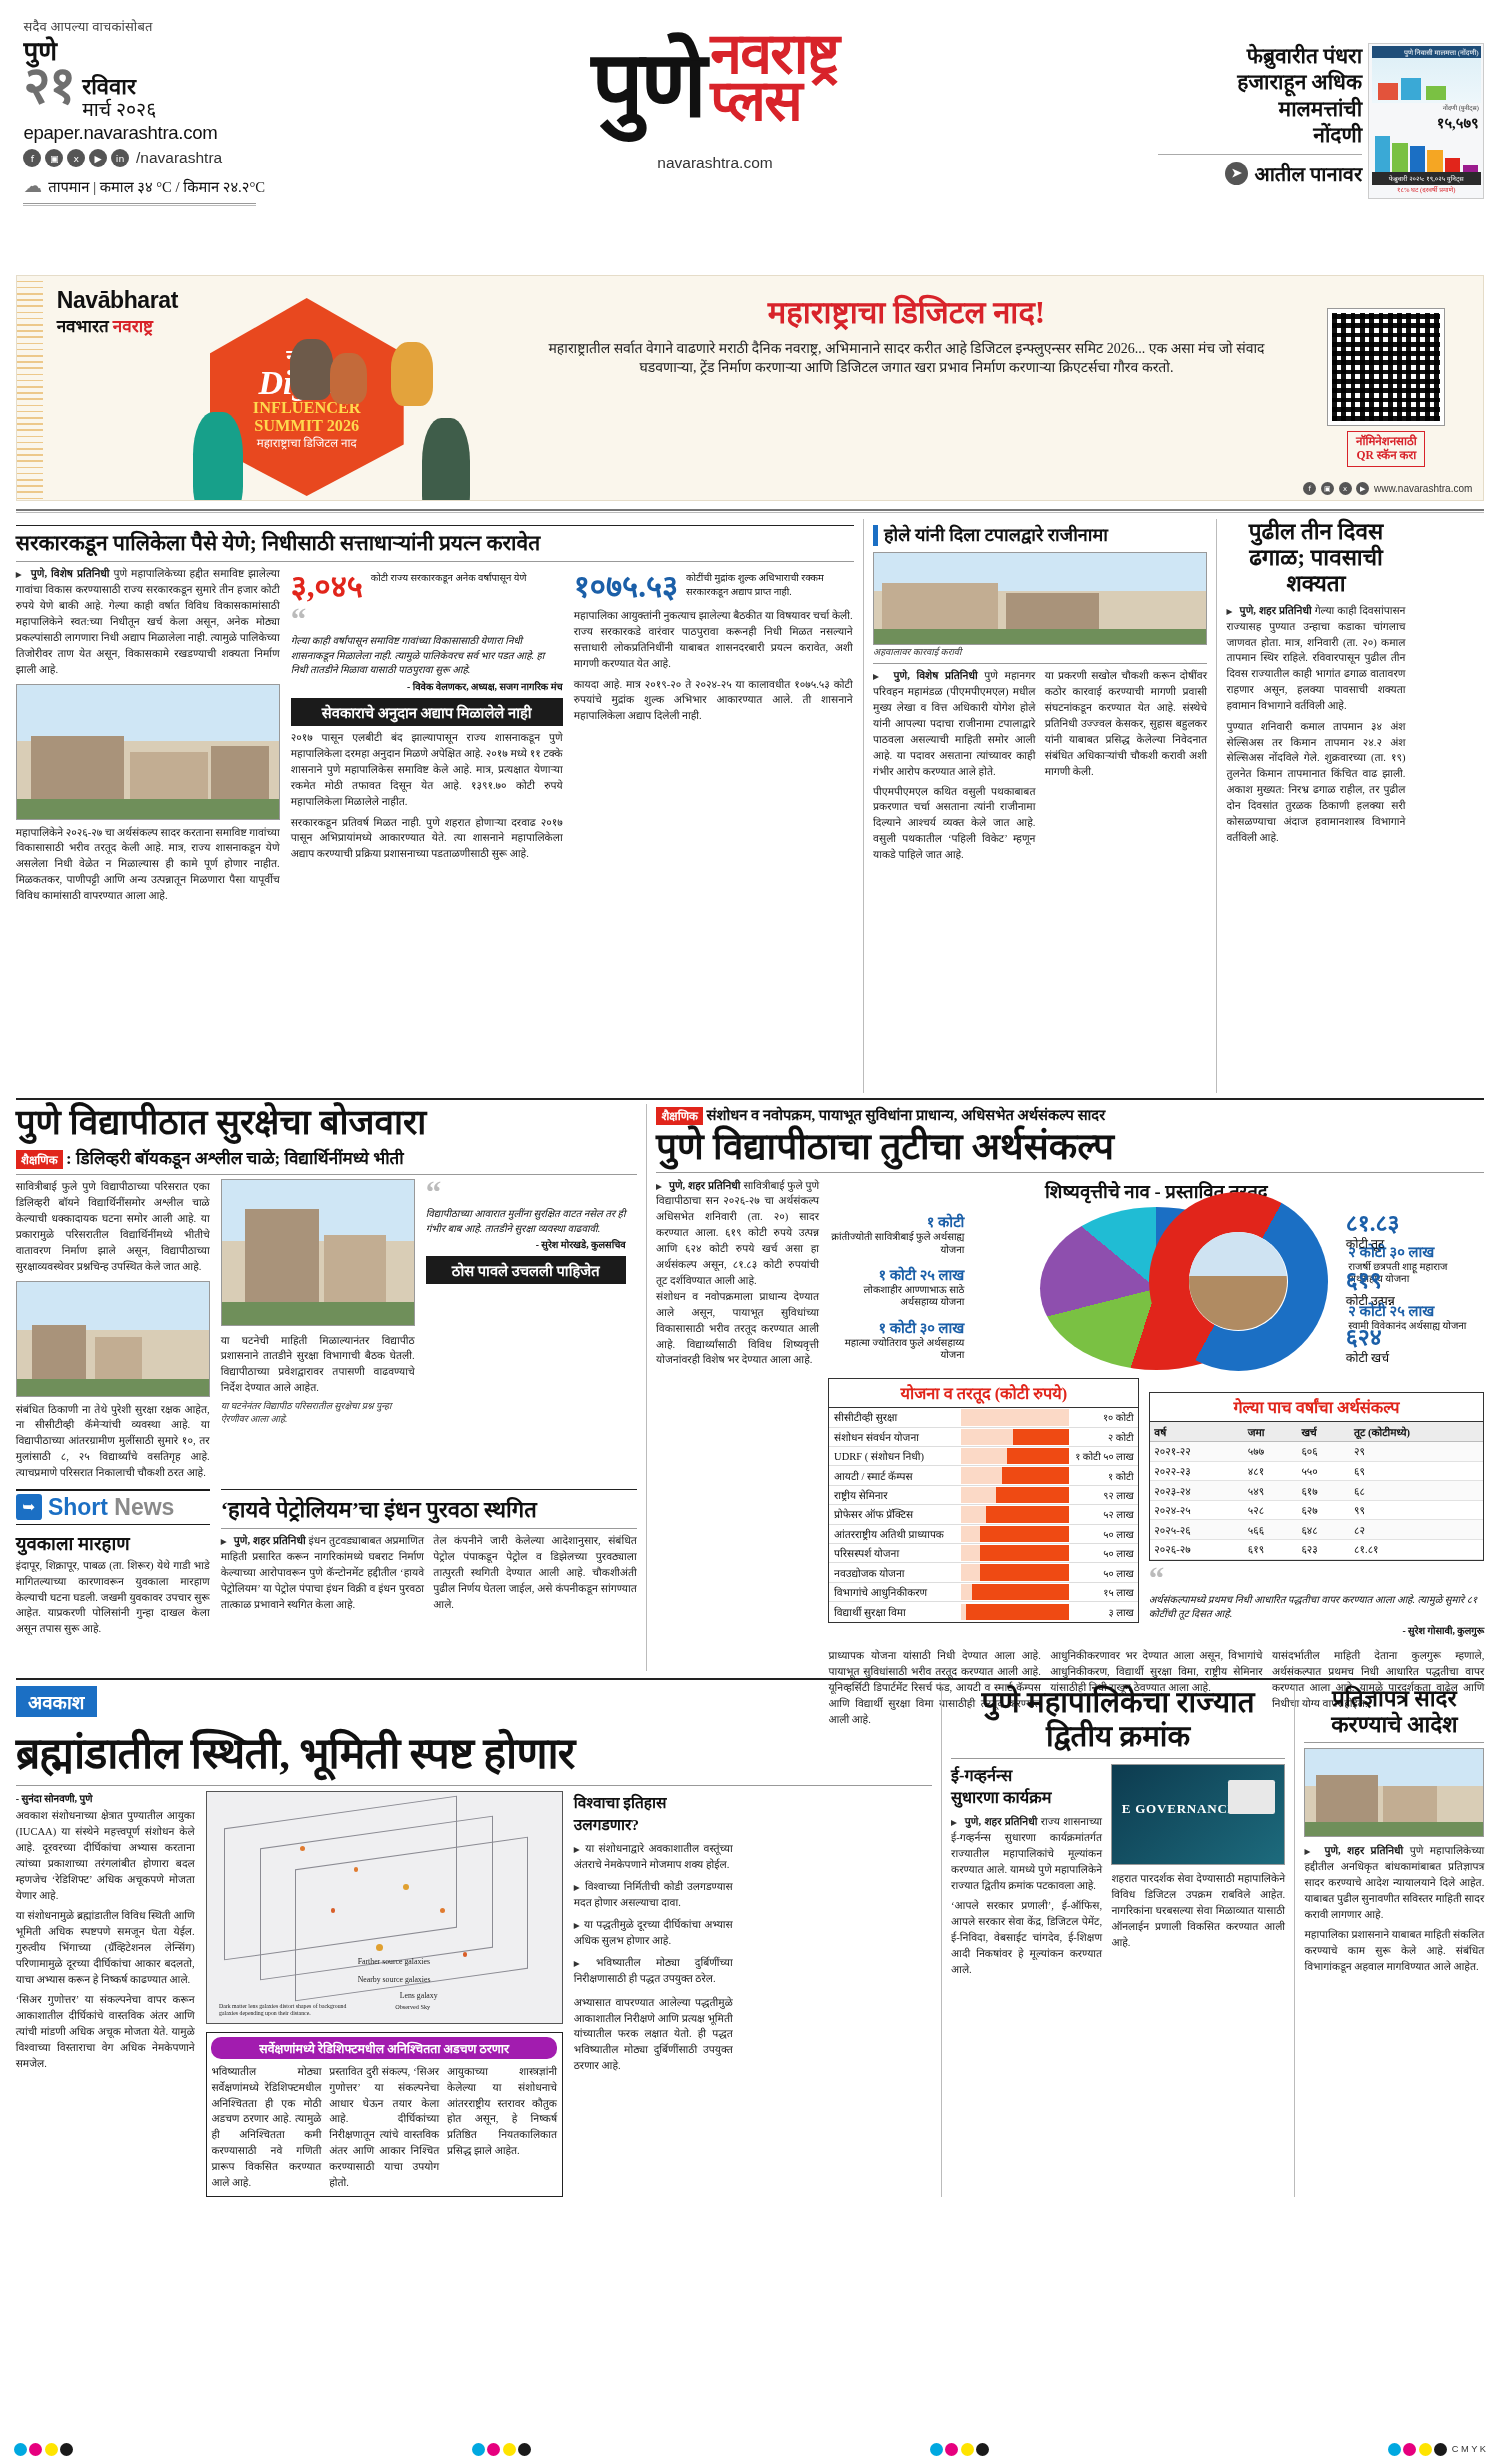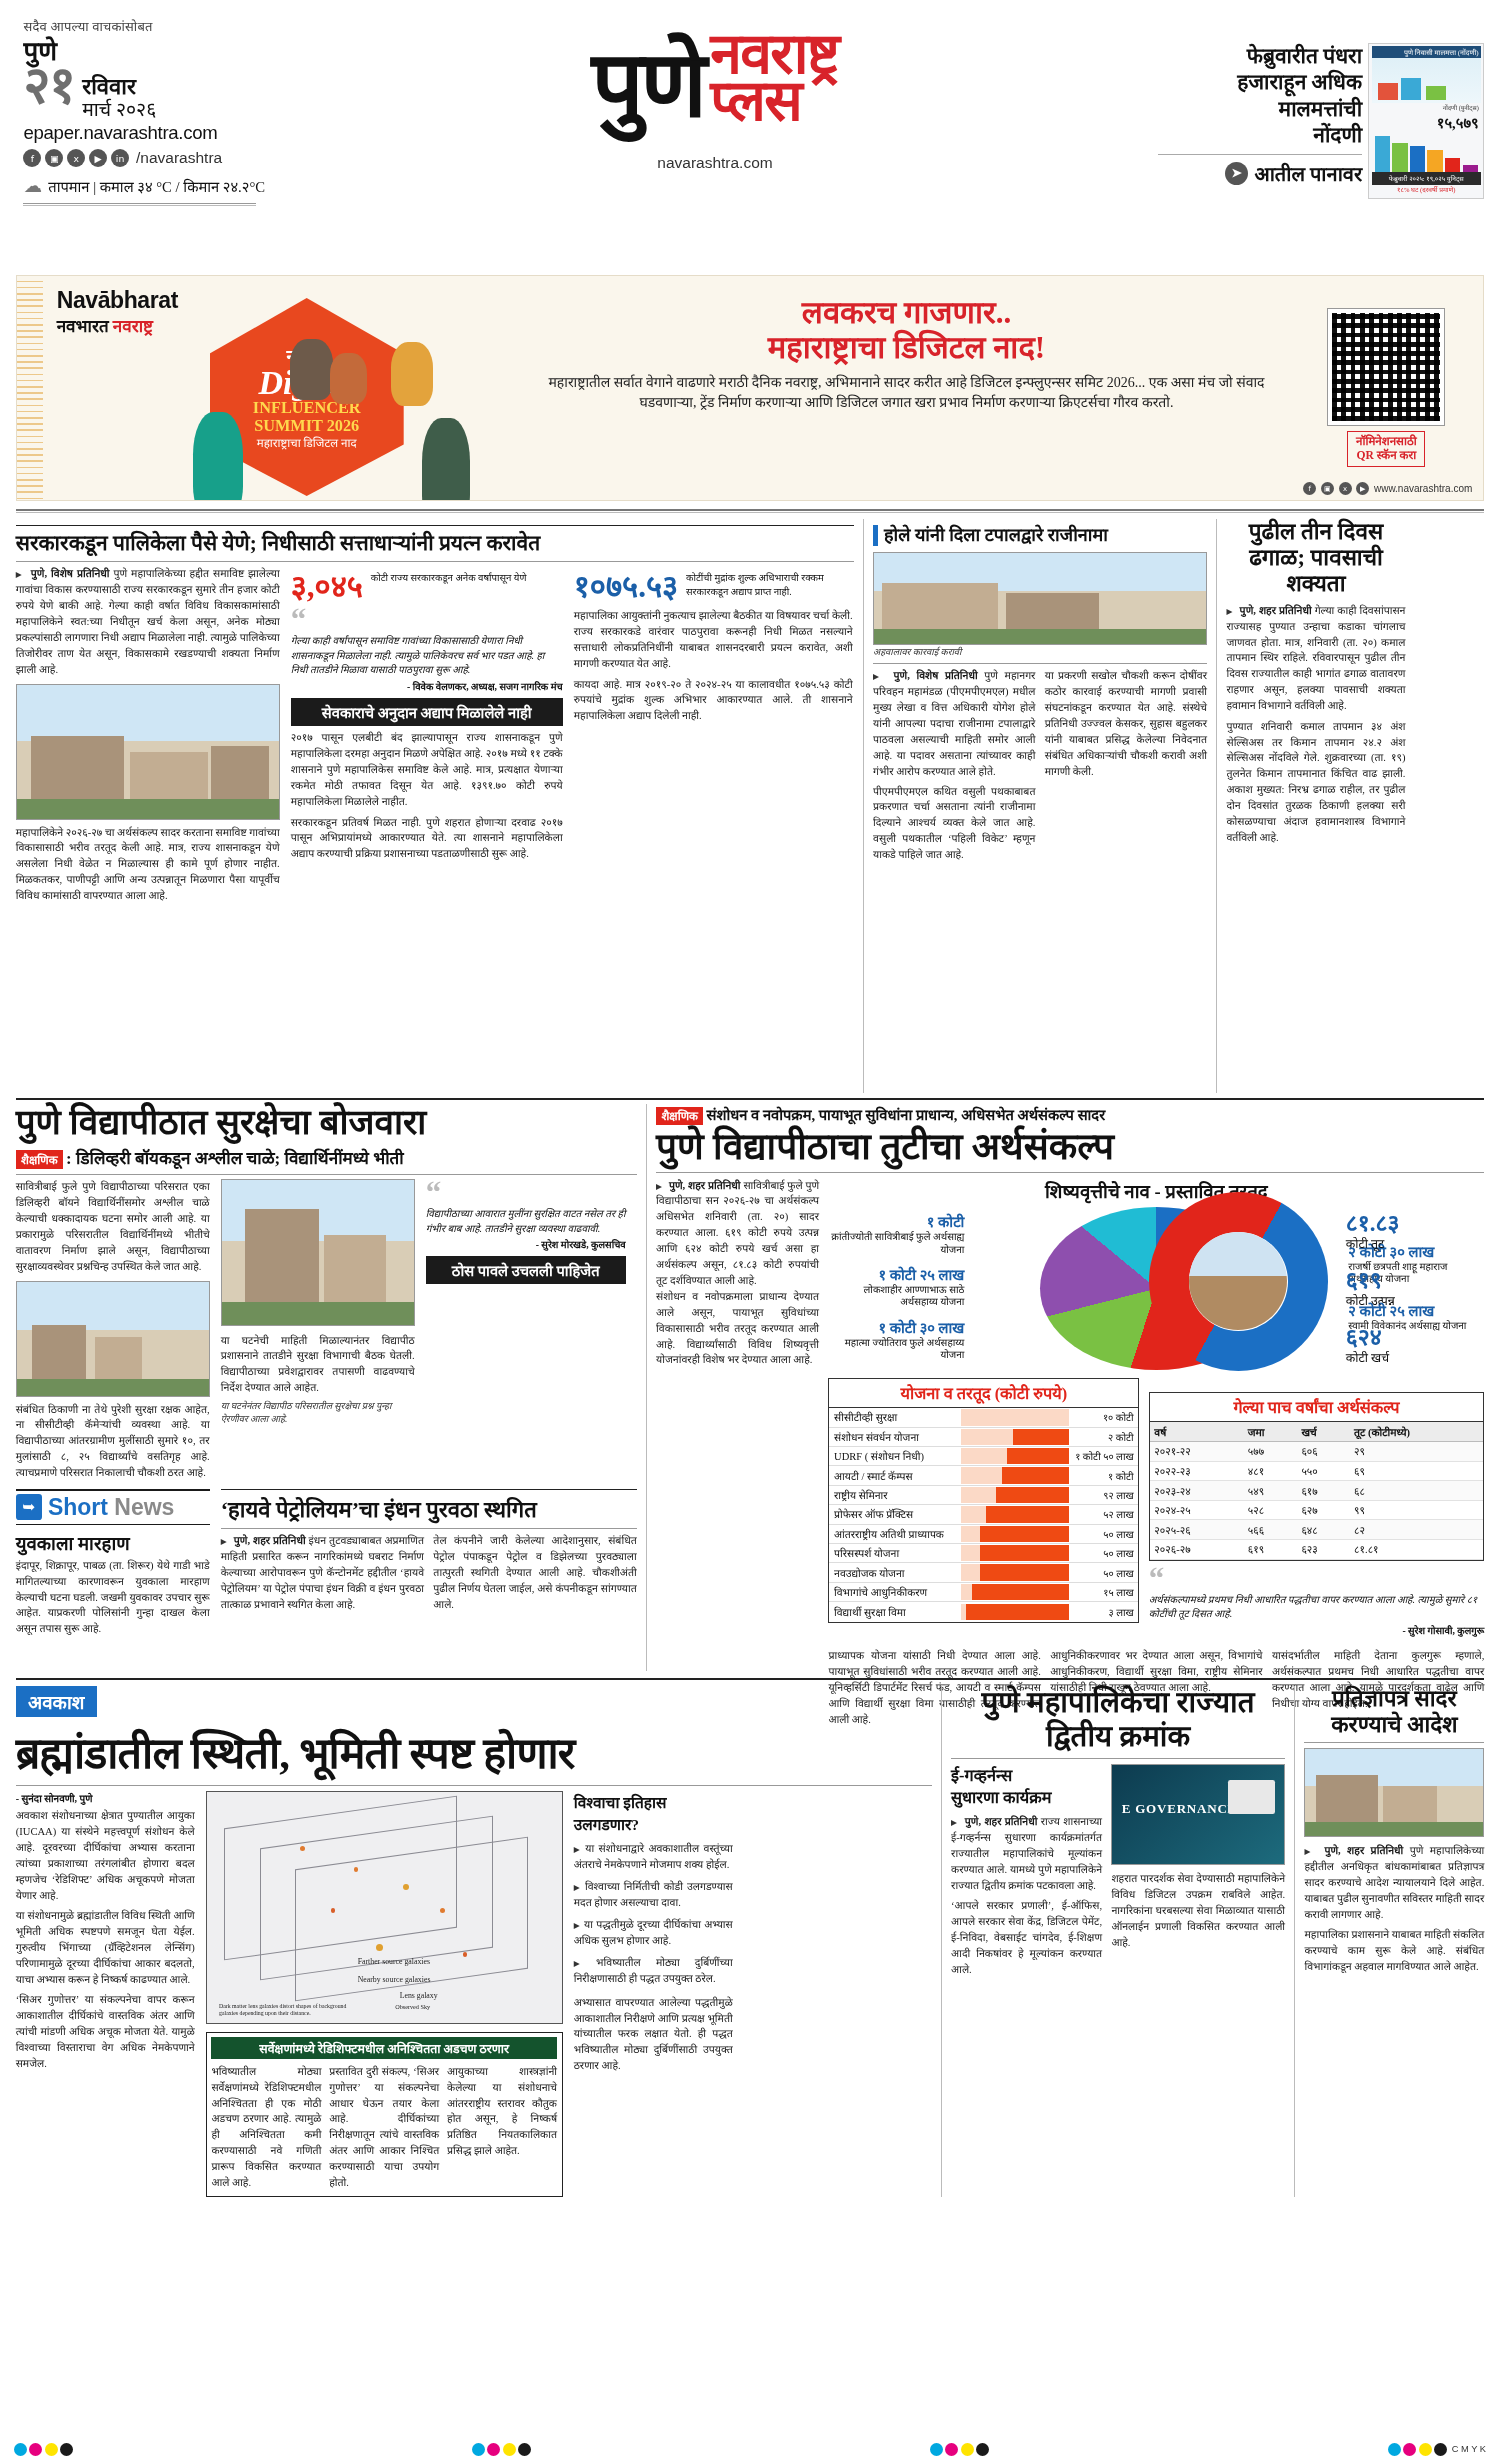--- a/index.html
+++ b/index.html
@@ -271,21 +271,20 @@
       <div class="people">
         <div class="pchip" style="left:233px;top:1.6px;width:43px;height:61px;background:#6d5a4a;"></div>
         <div class="pchip" style="left:273px;top:15.5px;width:37px;height:51px;background:#c36a3a;"></div>
         <div class="pchip" style="left:334px;top:4.7px;width:42px;height:64px;background:#e3a33c;"></div>
         <div class="pchip" style="left:136px;top:75px;width:50px;height:106px;background:#17a08a;"></div>
         <div class="pchip" style="left:365px;top:81px;width:48px;height:109px;background:#3f5d4a;"></div>
 
       </div>
     </div>
     <div class="adcenter">
-      <div class="adh1">लवकरच गाजणार..</div>
       <div class="adh2">महाराष्ट्राचा डिजिटल नाद!</div>
       <div class="adbody">महाराष्ट्रातील सर्वात वेगाने वाढणारे मराठी दैनिक नवराष्ट्र, अभिमानाने सादर करीत आहे डिजिटल इन्फ्लुएन्सर समिट 2026... एक असा मंच जो संवाद घडवणाऱ्या, ट्रेंड निर्माण करणाऱ्या आणि डिजिटल जगात खरा प्रभाव निर्माण करणाऱ्या क्रिएटर्सचा गौरव करतो.</div>
     </div>
     <div class="adright">
       <div class="qrbox"></div>
       <div class="qrcap">
         <div>नॉमिनेशनसाठी</div>
         <div>QR स्कॅन करा</div>
       </div>
     </div>
@@ -701,21 +700,21 @@
             <div class="dot" style="left:233px;top:116px;width:5.4px;height:5.4px;background:#e07b30;"></div>
             <div class="dot" style="left:169px;top:152px;width:7px;height:7px;background:#e0a030;"></div>
             <div class="dot" style="left:256px;top:160px;width:4.7px;height:4.7px;background:#d95f2a;"></div>
             <div class="lbl" style="left:151px;top:165px;">Farther source galaxies</div>
             <div class="lbl" style="left:151px;top:183px;">Nearby source galaxies</div>
             <div class="lbl" style="left:193px;top:199px;">Lens galaxy</div>
             <div class="lbl" style="left:144px;top:211px;width:124px;font-size:6.2px;text-align:center;">Observed Sky</div>
             <div class="lbl" style="left:12.4px;top:211px;width:130px;font-size:5.8px;line-height:1.2;">Dark matter lens galaxies distort shapes of background galaxies depending upon their distance.</div>
           </div>
           <div style="border:1.6px solid #222;margin-top:7.8px;padding:4.7px;">
-            <div style="background:#14532d;color:#fff;font-size:12.4px;font-weight:bold;text-align:center;padding:2.3px;">सर्वेक्षणांमध्ये रेडिशिफ्टमधील अनिश्चितता अडचण ठरणार</div>
+            <div style="background:#a21caf;color:#fff;font-size:12.4px;font-weight:bold;text-align:center;padding:2.3px;border-radius:10px;">सर्वेक्षणांमध्ये रेडिशिफ्टमधील अनिश्चितता अडचण ठरणार</div>
             <div style="display:flex;gap:7.8px;margin-top:4.7px;">
               <div class="body-txt" style="flex:1;">भविष्यातील मोठ्या सर्वेक्षणांमध्ये रेडिशिफ्टमधील अनिश्चितता ही एक मोठी अडचण ठरणार आहे. त्यामुळे ही अनिश्चितता कमी करण्यासाठी नवे गणिती प्रारूप विकसित करण्यात आले आहे.</div>
               <div class="body-txt" style="flex:1;">प्रस्तावित दुरी संकल्प, ‘सिअर गुणोत्तर’ या संकल्पनेचा आधार घेऊन तयार केला आहे. दीर्घिकांच्या निरीक्षणातून त्यांचे वास्तविक अंतर आणि आकार निश्चित करण्यासाठी याचा उपयोग होतो.</div>
               <div class="body-txt" style="flex:1;">आयुकाच्या शास्त्रज्ञांनी केलेल्या या संशोधनाचे आंतरराष्ट्रीय स्तरावर कौतुक होत असून, हे निष्कर्ष प्रतिष्ठित नियतकालिकात प्रसिद्ध झाले आहेत.</div>
             </div>
           </div>
         </div>
 
         <div style="width:159px;">
           <div style="font-size:15.5px;font-weight:bold;">विश्वाचा इतिहास उलगडणार?</div>

